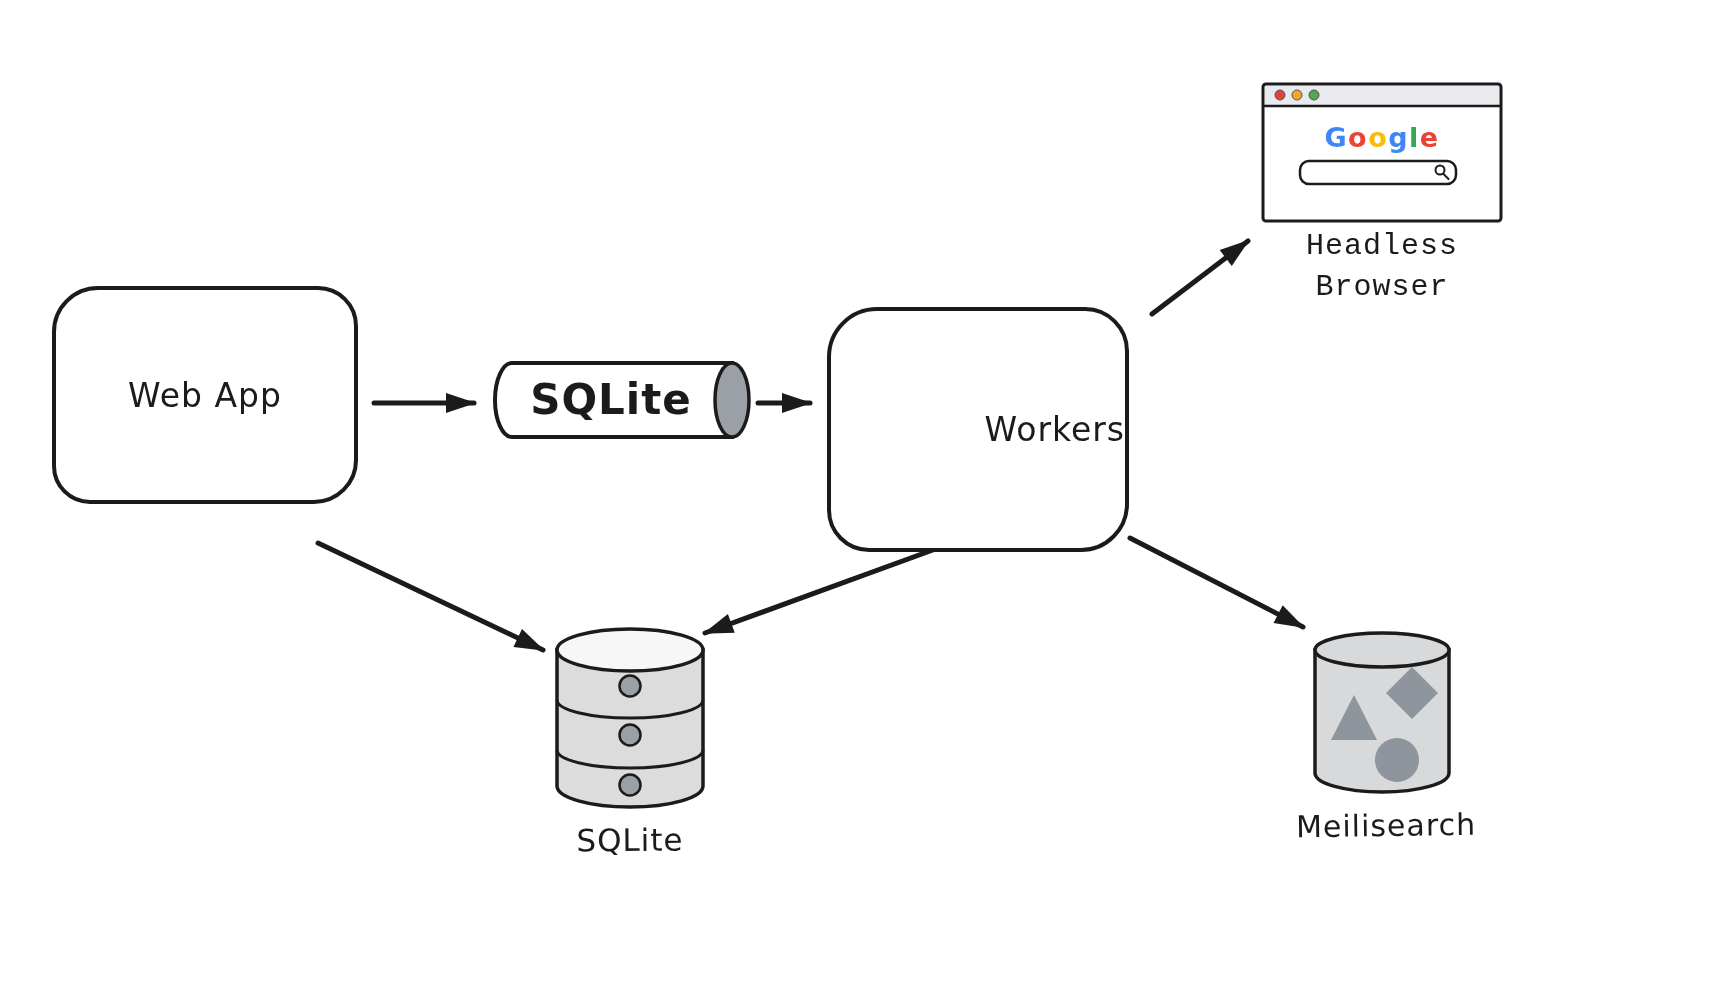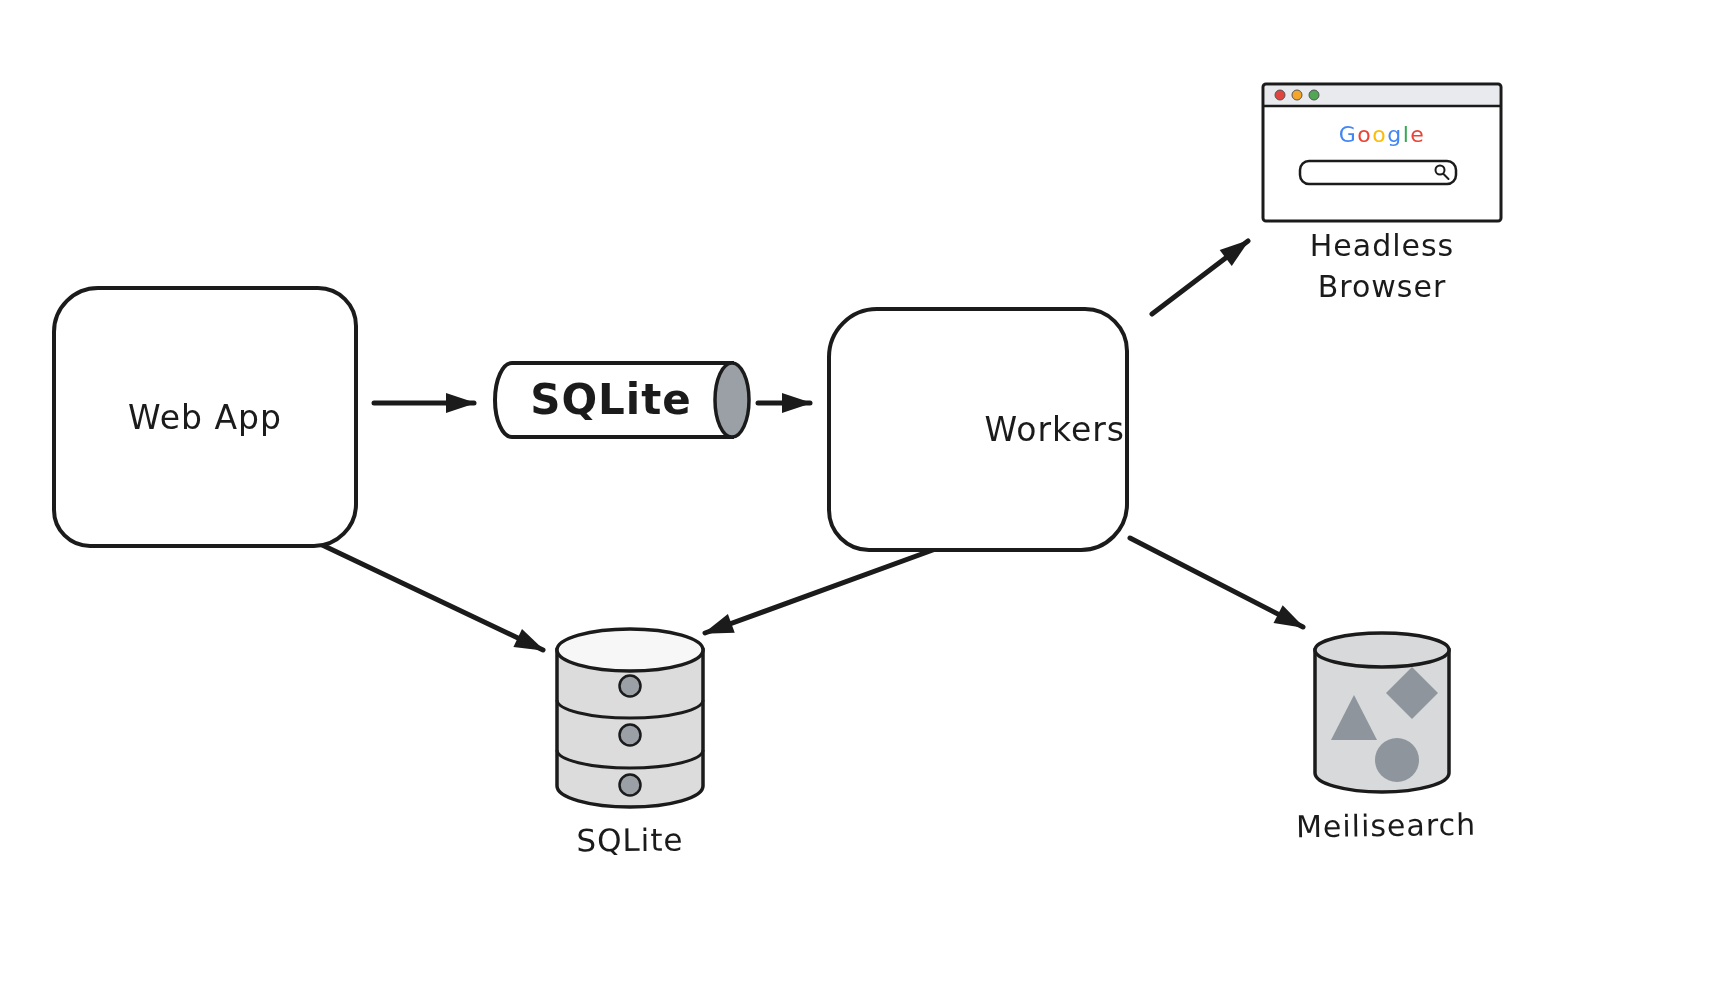--- a/index.html
+++ b/index.html
@@ -16,35 +16,35 @@
   .ink { stroke: #1b1b1b; }
   .node-box {
     position: absolute;
     border: 4.5px solid #1b1b1b;
     background: #ffffff;
     display: flex;
     align-items: center;
     justify-content: center;
     box-sizing: border-box;
   }
-  .node-box.webapp  { left: 52px;  top: 286px; width: 306px; height: 262px; border-radius: 46px 40px 44px 38px; }
+  .node-box.webapp  { left: 52px;  top: 286px; width: 306px; height: 218px; border-radius: 46px 40px 44px 38px; }
   .node-box.workers { left: 827px; top: 307px; width: 302px; height: 245px; border-radius: 50px 44px 48px 42px; justify-content: flex-end; }
   .node-label { font-size: 33px; letter-spacing: 1px; white-space: nowrap; }
   .redis-label {
     position: absolute; left: 505px; top: 362px; width: 212px; height: 75px;
     display: flex; align-items: center; justify-content: center;
     font-size: 42px; font-weight: 600; letter-spacing: 1px;
   }
   .caption { position: absolute; text-align: center; letter-spacing: 1px; }
-  .caption.headless { left: 1292px; top: 226px; width: 180px; font-size: 30px; line-height: 1.35; }
+  .caption.headless { left: 1292px; top: 226px; width: 180px; font-size: 30px; line-height: 1.35; font-family: Liberation Mono, monospace; }
   .caption.sqlite   { left: 528px;  top: 822px; width: 204px; font-size: 31px; transform: rotate(-0.5deg); }
   .caption.meili    { left: 1282px; top: 808px; width: 208px; font-size: 30px; transform: rotate(-0.8deg); }
   .google-logo {
     position: absolute; left: 1302px; top: 122px; width: 160px;
-    text-align: center; font-size: 22px; font-weight: 400; letter-spacing: 1.5px;
+    text-align: center; font-size: 27px; font-weight: 700; letter-spacing: 1.5px;
     white-space: nowrap;
   }
 </style>
 </head>
 <body>
 
 <div class="canvas">
 
   <svg class="layer" width="1714" height="986" viewBox="0 0 1714 986">
     <defs>

